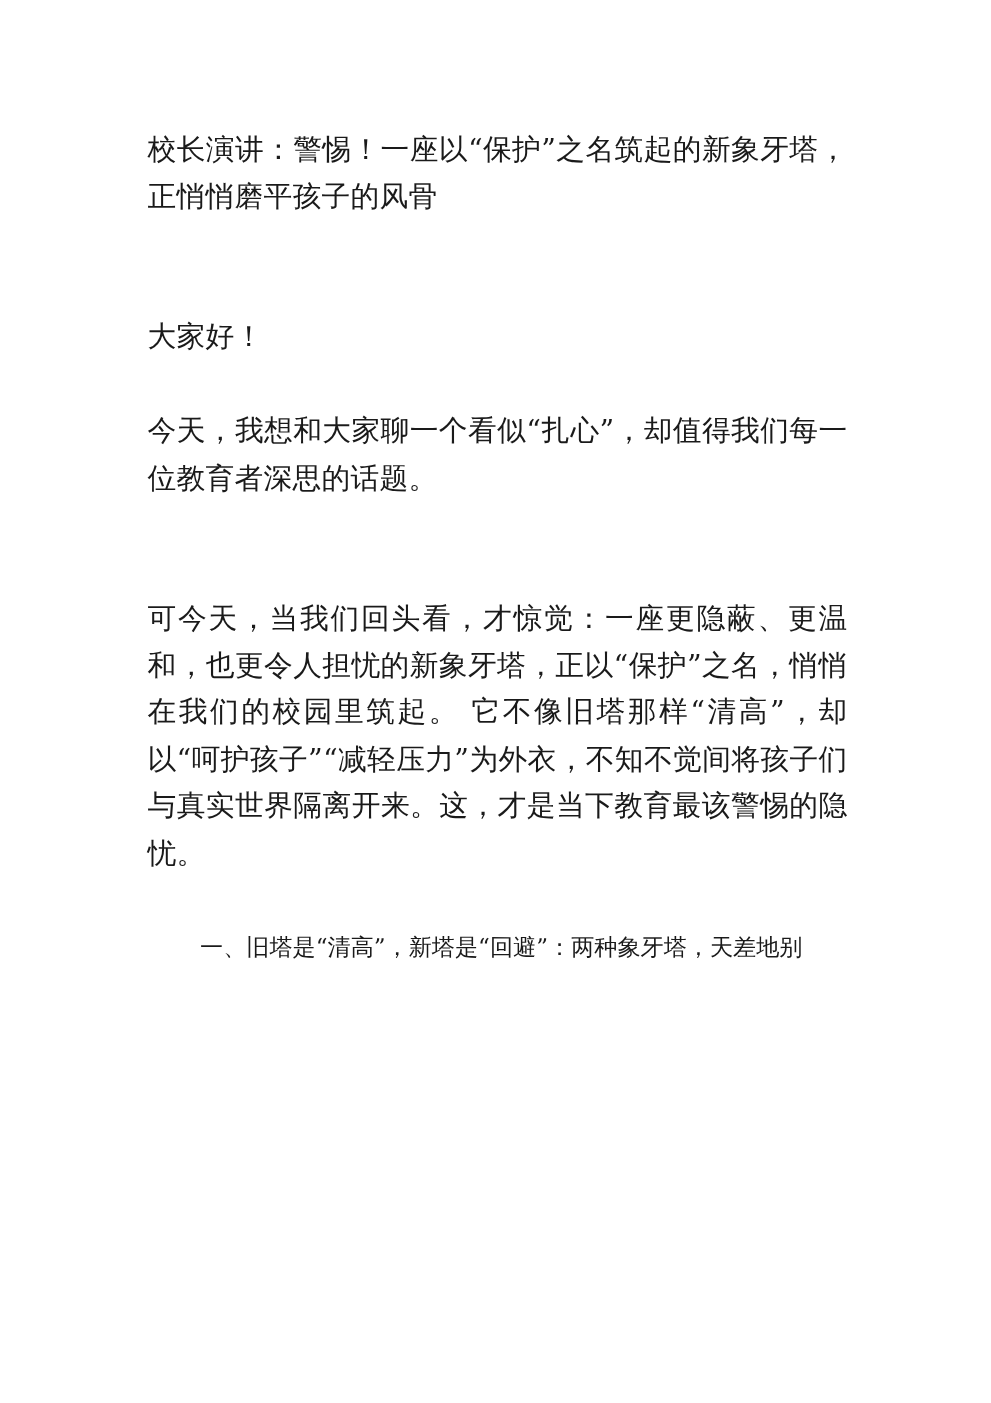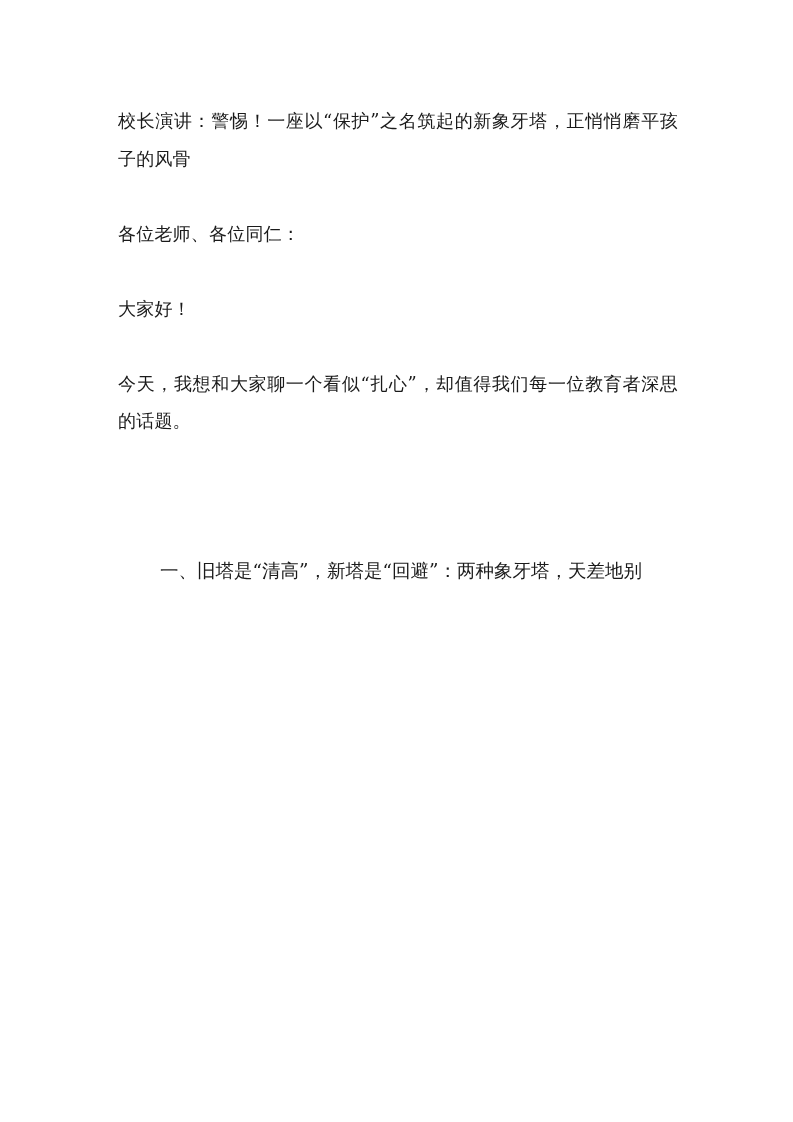--- a/index.html
+++ b/index.html
@@ -16,21 +16,21 @@
       color: #1a1a1a;
     }
     .page {
       position: absolute;
       left: 118px;
       top: 102px;
       width: 560px;
     }
     .para {
       margin: 0;
-      font-size: 18px;
+      font-size: 23px;
       line-height: 37.5px;
       text-align: justify;
       letter-spacing: 0.2px;
       word-break: break-all;
     }
     .gap {
       height: 37.5px;
     }
     .heading {
       margin: 0;
@@ -39,22 +39,22 @@
       padding-left: 6px;
       text-align: center;
     }
   </style>
 </head>
 <body>
 
 <div class="page">
   <p class="para">校长演讲：警惕！一座以“保护”之名筑起的新象牙塔，正悄悄磨平孩子的风骨</p>
   <div class="gap"></div>
-  <p class="para">各位老师、各位同仁：</p>
   <div class="gap"></div>
   <p class="para">大家好！</p>
   <div class="gap"></div>
   <p class="para">今天，我想和大家聊一个看似“扎心”，却值得我们每一位教育者深思的话题。</p>
   <div class="gap"></div>
   <div class="gap"></div>
+  <p class="para">可今天，当我们回头看，才惊觉：一座更隐蔽、更温和，也更令人担忧的新象牙塔，正以“保护”之名，悄悄在我们的校园里筑起。 它不像旧塔那样“清高”，却以“呵护孩子”“减轻压力”为外衣，不知不觉间将孩子们与真实世界隔离开来。这，才是当下教育最该警惕的隐忧。</p>
   <div class="gap"></div>
   <p class="heading">一、旧塔是“清高”，新塔是“回避”：两种象牙塔，天差地别</p>
 </div>
 
 </body></html>

